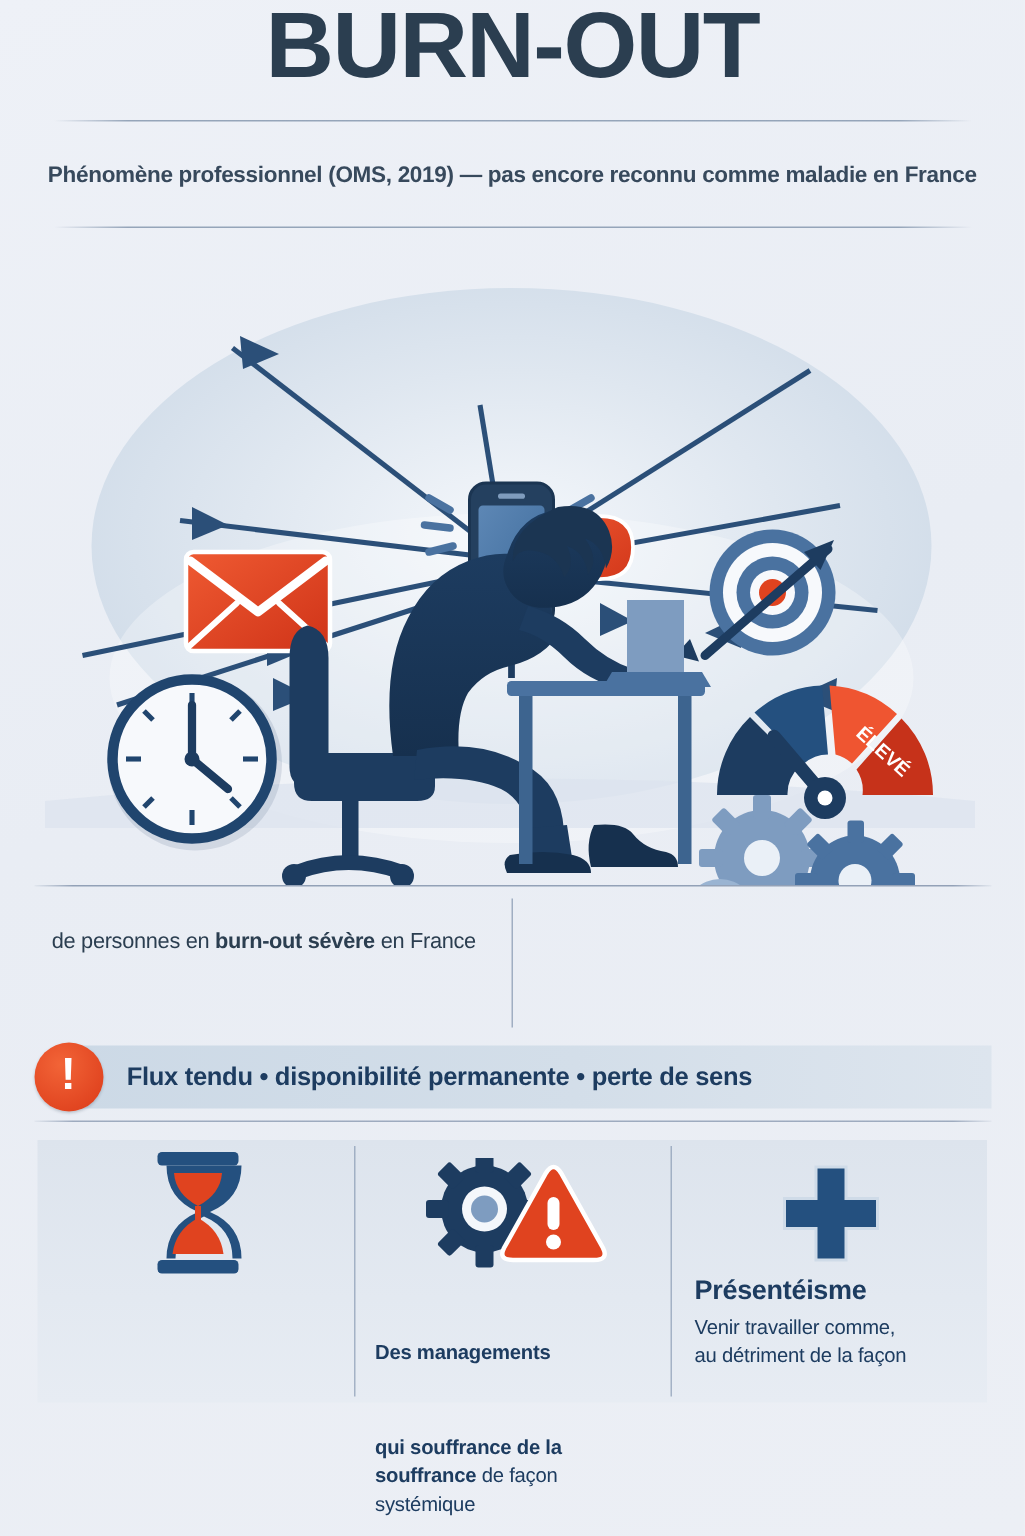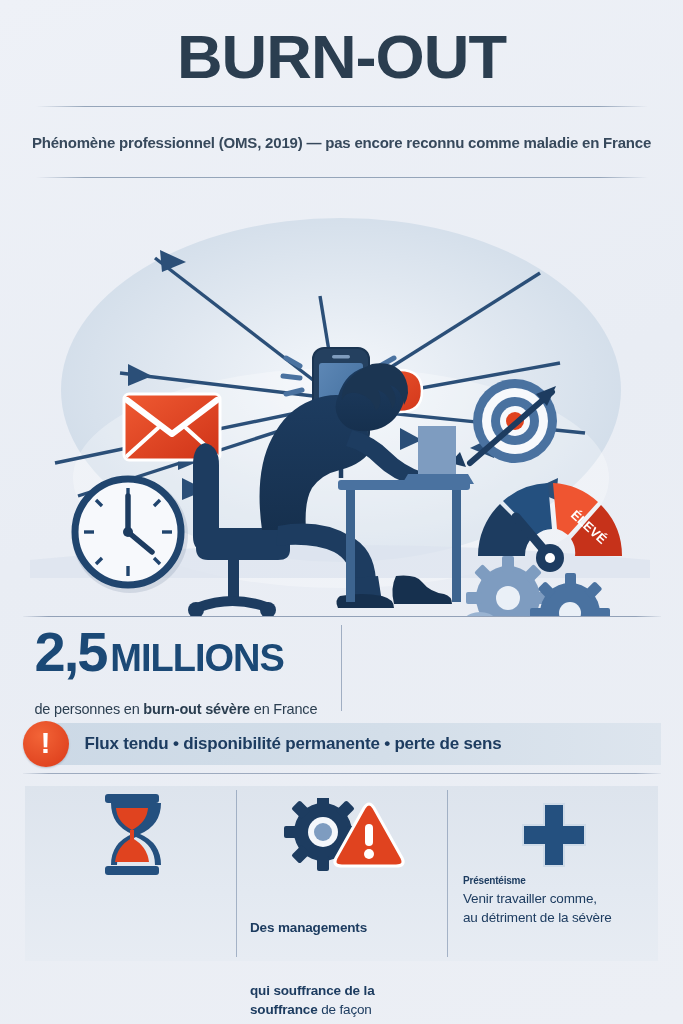--- a/index.html
+++ b/index.html
@@ -13,21 +13,20 @@
   .page {
     position: relative;
     width: 683px;
     height: 1024px;
     overflow: hidden;
     background: linear-gradient(160deg, #eef1f7 0%, #e9edf4 45%, #eceff5 100%);
   }
 
   
   .header {
-    padding-top: 26px;
     text-align: center;
   }
   .title {
     font-family: "Liberation Sans", sans-serif;
     font-weight: bold;
     font-size: 62px;
     letter-spacing: -1px;
     color: #2b3e50;
     line-height: 1;
     margin: 0;
@@ -193,21 +192,21 @@
   }
   .card-icon.left-icon { justify-content: center; }
   .card-text {
     font-size: 13.5px;
     color: #1d3c60;
     line-height: 1.42;
     letter-spacing: -0.15px;
   }
   .card-text .strong { font-weight: bold; margin-top: 44px; }
   .card-title {
-    font-size: 10px;
+    font-size: 18px;
     font-weight: bold;
     color: #1d3c60;
     margin-bottom: 1px;
     letter-spacing: -0.2px;
   }
   .card-2 .card-icon { justify-content: center; }
   .card-3 .card-icon { justify-content: center; }
   .card-3 .card-text { padding-left: 2px; }
 </style>
 </head>
@@ -404,24 +403,20 @@
           <path d="M418 248 l38 0 l0 54 l-38 0 z" fill="#7e9cc0"></path>
           <path d="M408 296 l60 0 l6 10 l-72 0 z" fill="#4a72a0"></path>
         </g>
       </g>
     </svg>
   </div>
 
   <div class="stats-rule"></div>
   <div class="stats">
     <div class="stat-block">
-      <div class="stat-number-row">
-        <span class="stat-number">2,5</span>
-        <span class="stat-unit">MILLIONS</span>
-      </div>
       <div class="stat-caption"><span>de personnes en </span><b>burn-out sévère</b><span> en France</span></div>
     </div>
     <div class="stat-vdivider"></div>
   </div>
 
   <div class="alert-wrap">
     <div class="alert-band"></div>
     <div class="alert-icon">
       <span class="bang">!</span>
     </div>
@@ -480,18 +475,18 @@
 
     <div class="card card-3">
       <div class="card-icon">
         <svg width="74" height="74" viewBox="0 0 74 74" xmlns="http://www.w3.org/2000/svg">
           <path d="M27 6 l20 0 l0 21 l21 0 l0 20 l-21 0 l0 21 l-20 0 l0 -21 l-21 0 l0 -20 l21 0 z" fill="#24507f" stroke="#cfdbe8" stroke-width="2"></path>
         </svg>
       </div>
       <div class="card-text">
         <div class="card-title">Présentéisme</div>
         <div>Venir travailler comme,</div>
-        <div>au détriment de la sévère</div>
+        <div>au détriment de la façon</div>
       </div>
     </div>
 
   </div>
 </div>
 
 </body></html>

